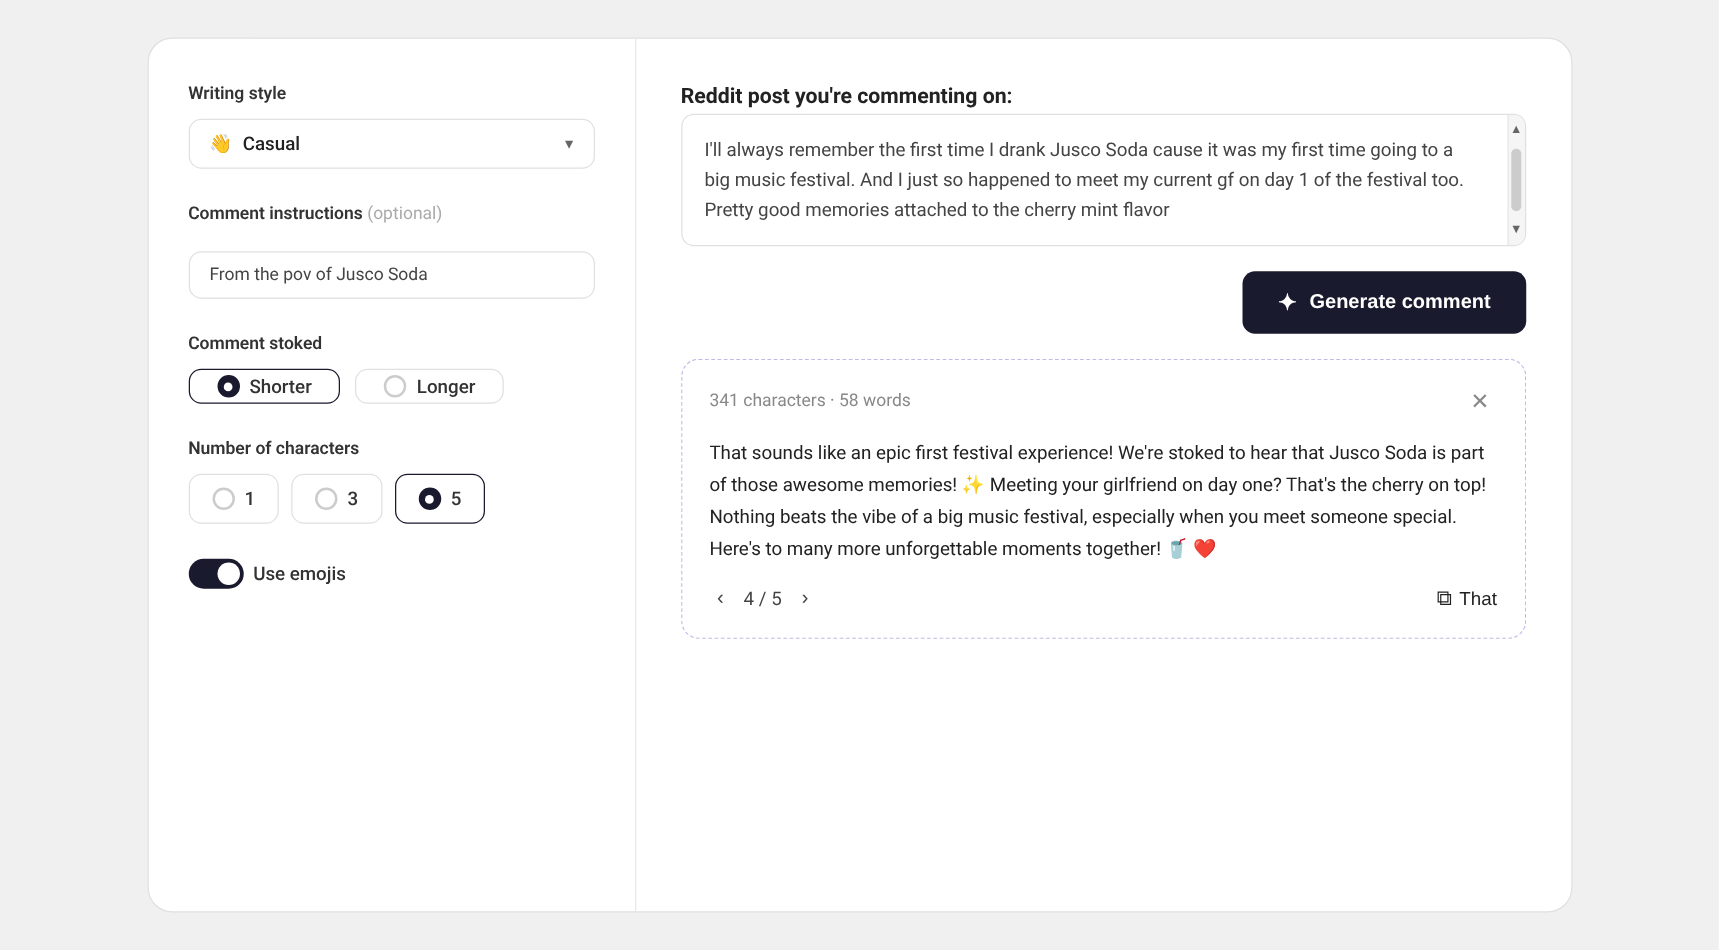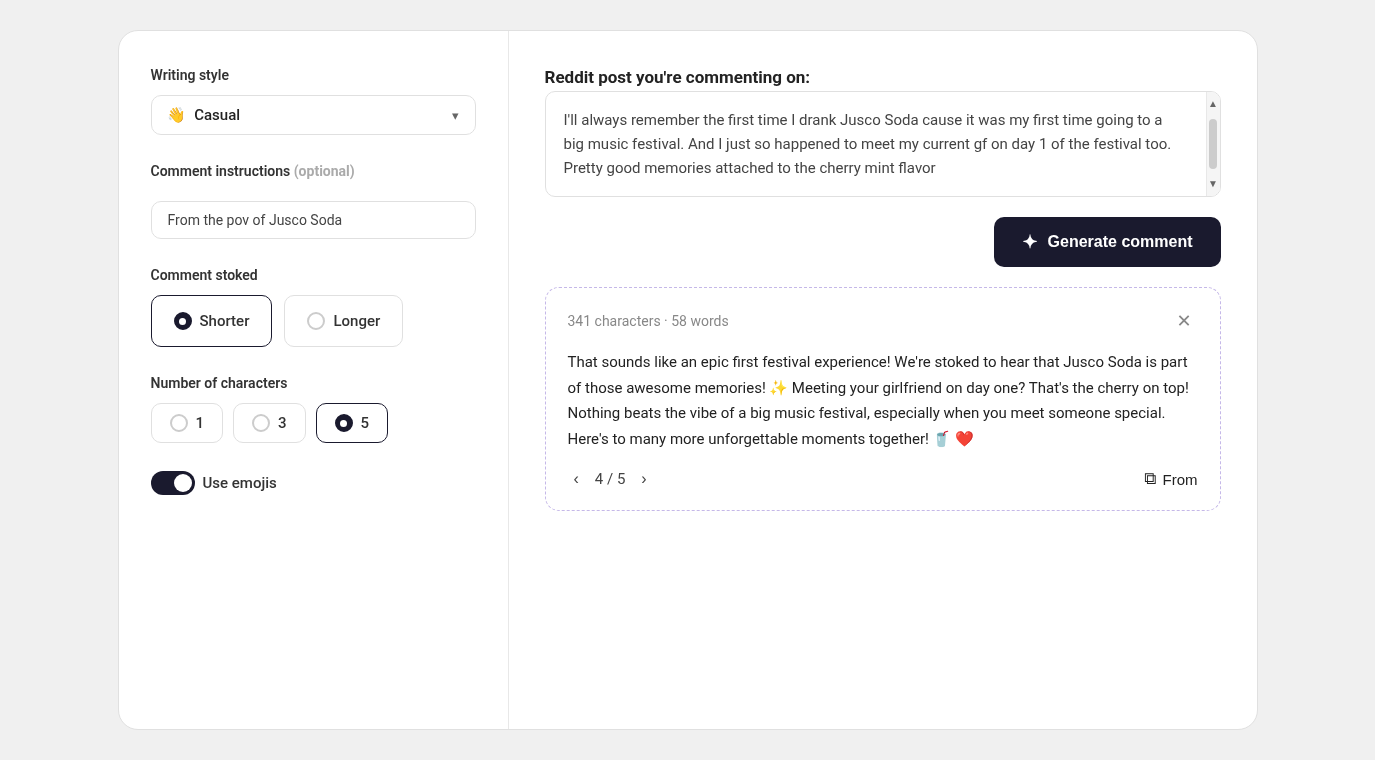--- a/index.html
+++ b/index.html
@@ -29,21 +29,21 @@
       border-right: 1px solid #e8e8e8;
     }
     .section-label {
       font-size: 14px;
       font-weight: 600;
       color: #333;
       margin-bottom: 12px;
     }
     .optional-label {
       color: #aaa;
-      font-weight: 700;
+      font-weight: 400;
     }
     
     .style-dropdown {
       width: 100%;
       border: 1.5px solid #e0e0e0;
       border-radius: 10px;
       padding: 10px 16px;
       font-size: 15px;
       font-weight: 500;
       color: #222;
@@ -83,21 +83,21 @@
       margin-bottom: 28px;
     }
     .radio-group {
       display: flex;
       gap: 12px;
       margin-top: 10px;
     }
     .radio-option {
       border: 1.5px solid #e0e0e0;
       border-radius: 10px;
-      padding: 16px 22px;
+      padding: 4px 22px;
       display: flex;
       align-items: center;
       gap: 8px;
       cursor: pointer;
       font-size: 15px;
       font-weight: 500;
       color: #333;
       background: #fff;
       transition: border-color 0.2s;
     }
@@ -414,18 +414,18 @@
           <button class="page-arrow">‹</button>
           <span>
             <span>4</span>
             /
             <span>5</span>
           </span>
           <button class="page-arrow">›</button>
         </div>
         <button class="copy-btn">
           <span class="copy-icon">⧉</span>
-          <span>From</span>
+          <span>That</span>
         </button>
       </div>
     </div>
   </div>
 </div>
 
 </body></html>

